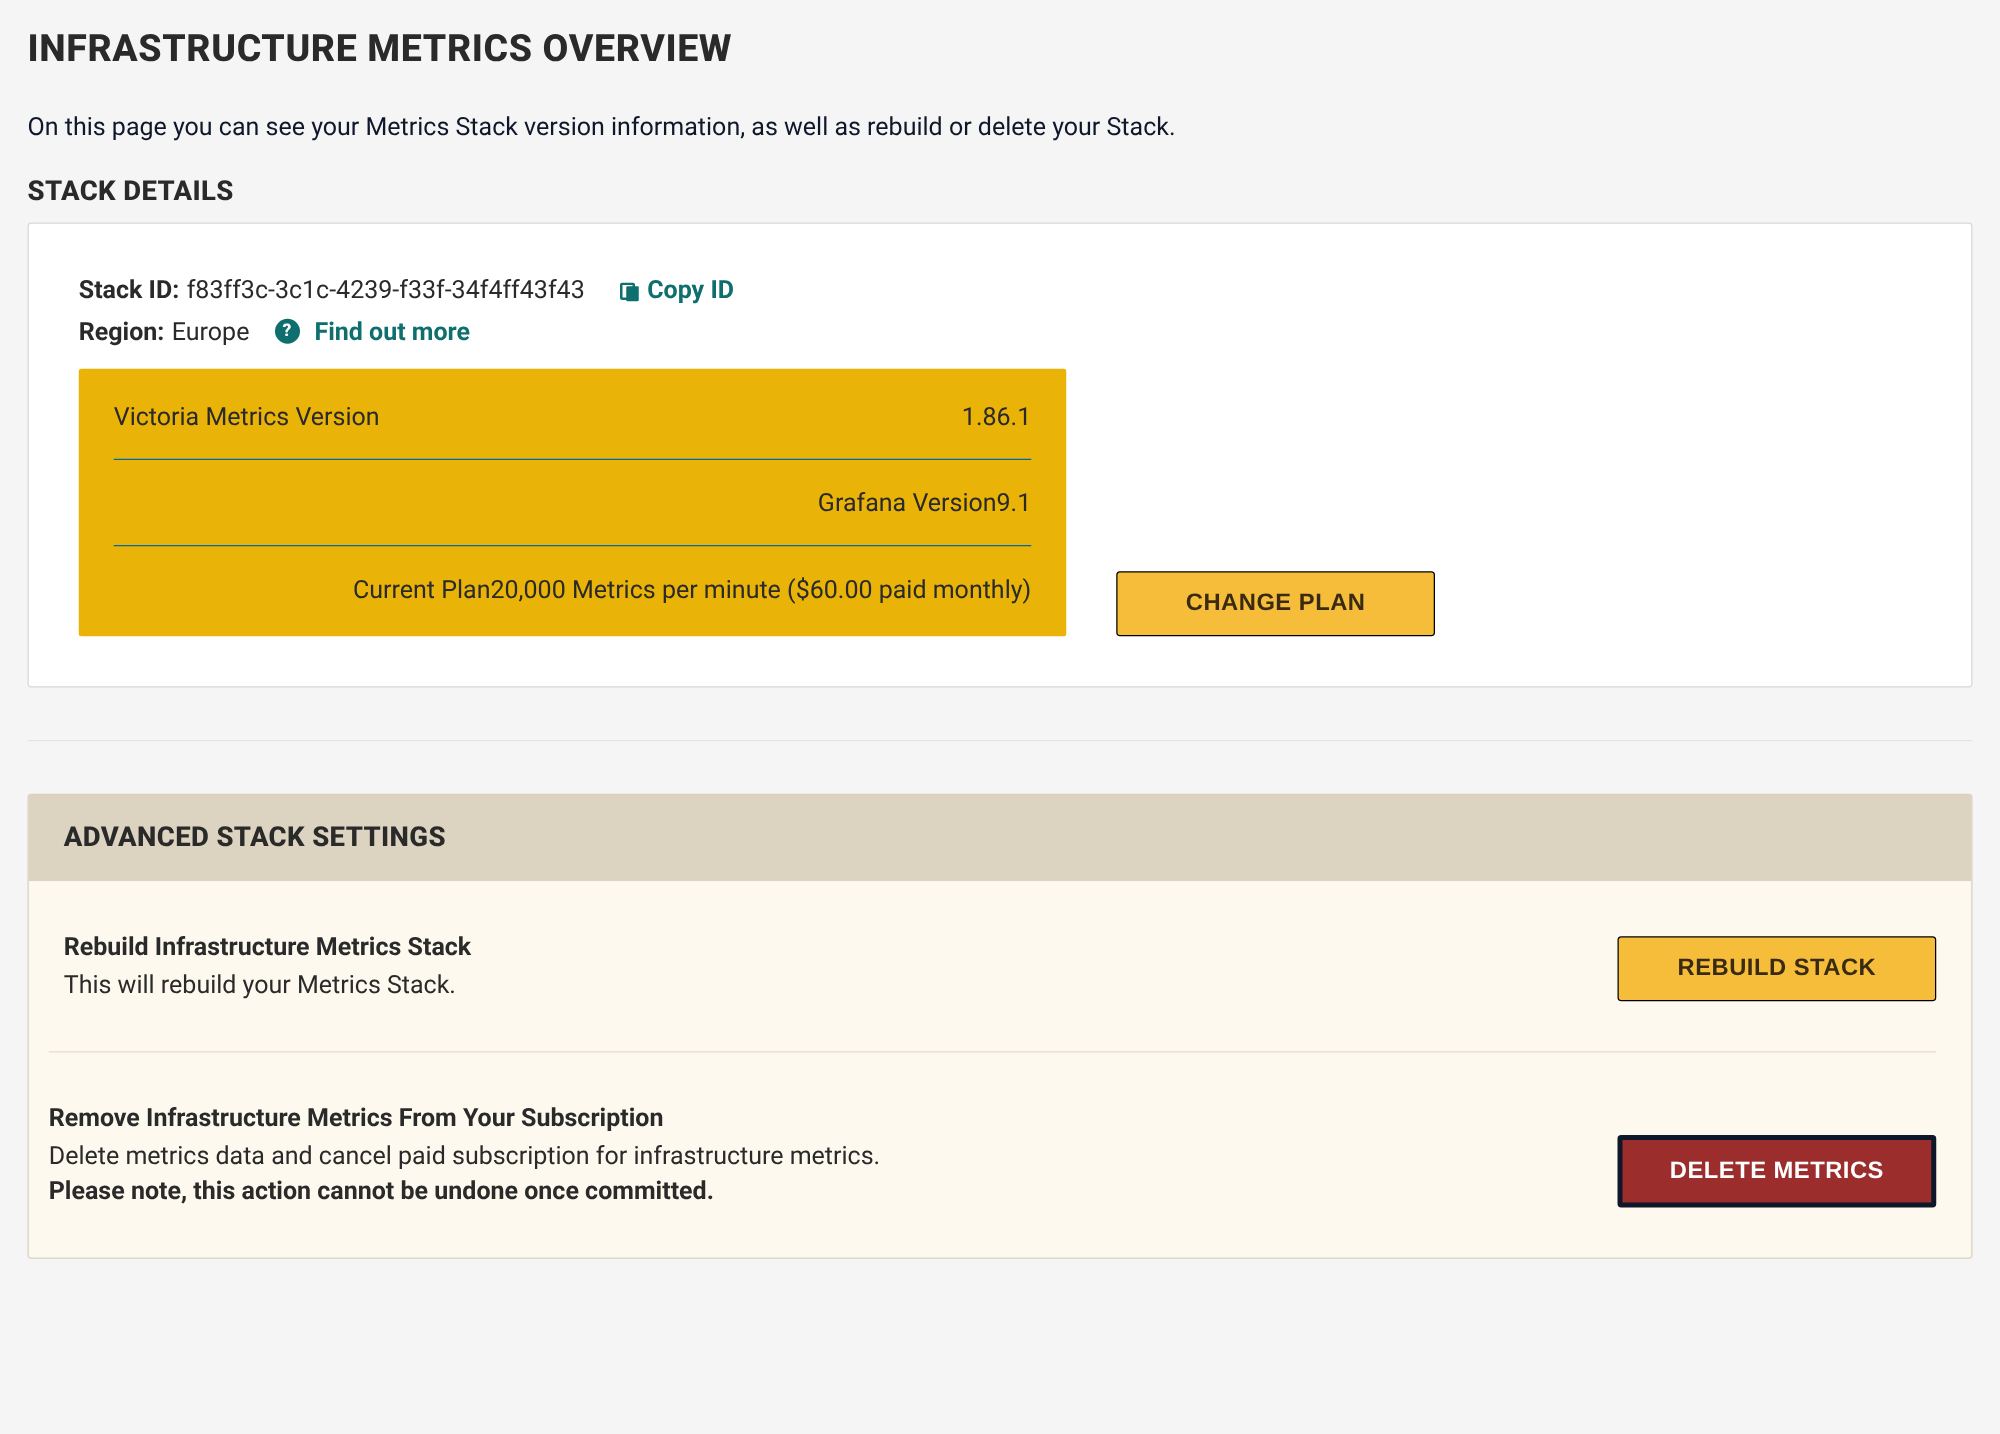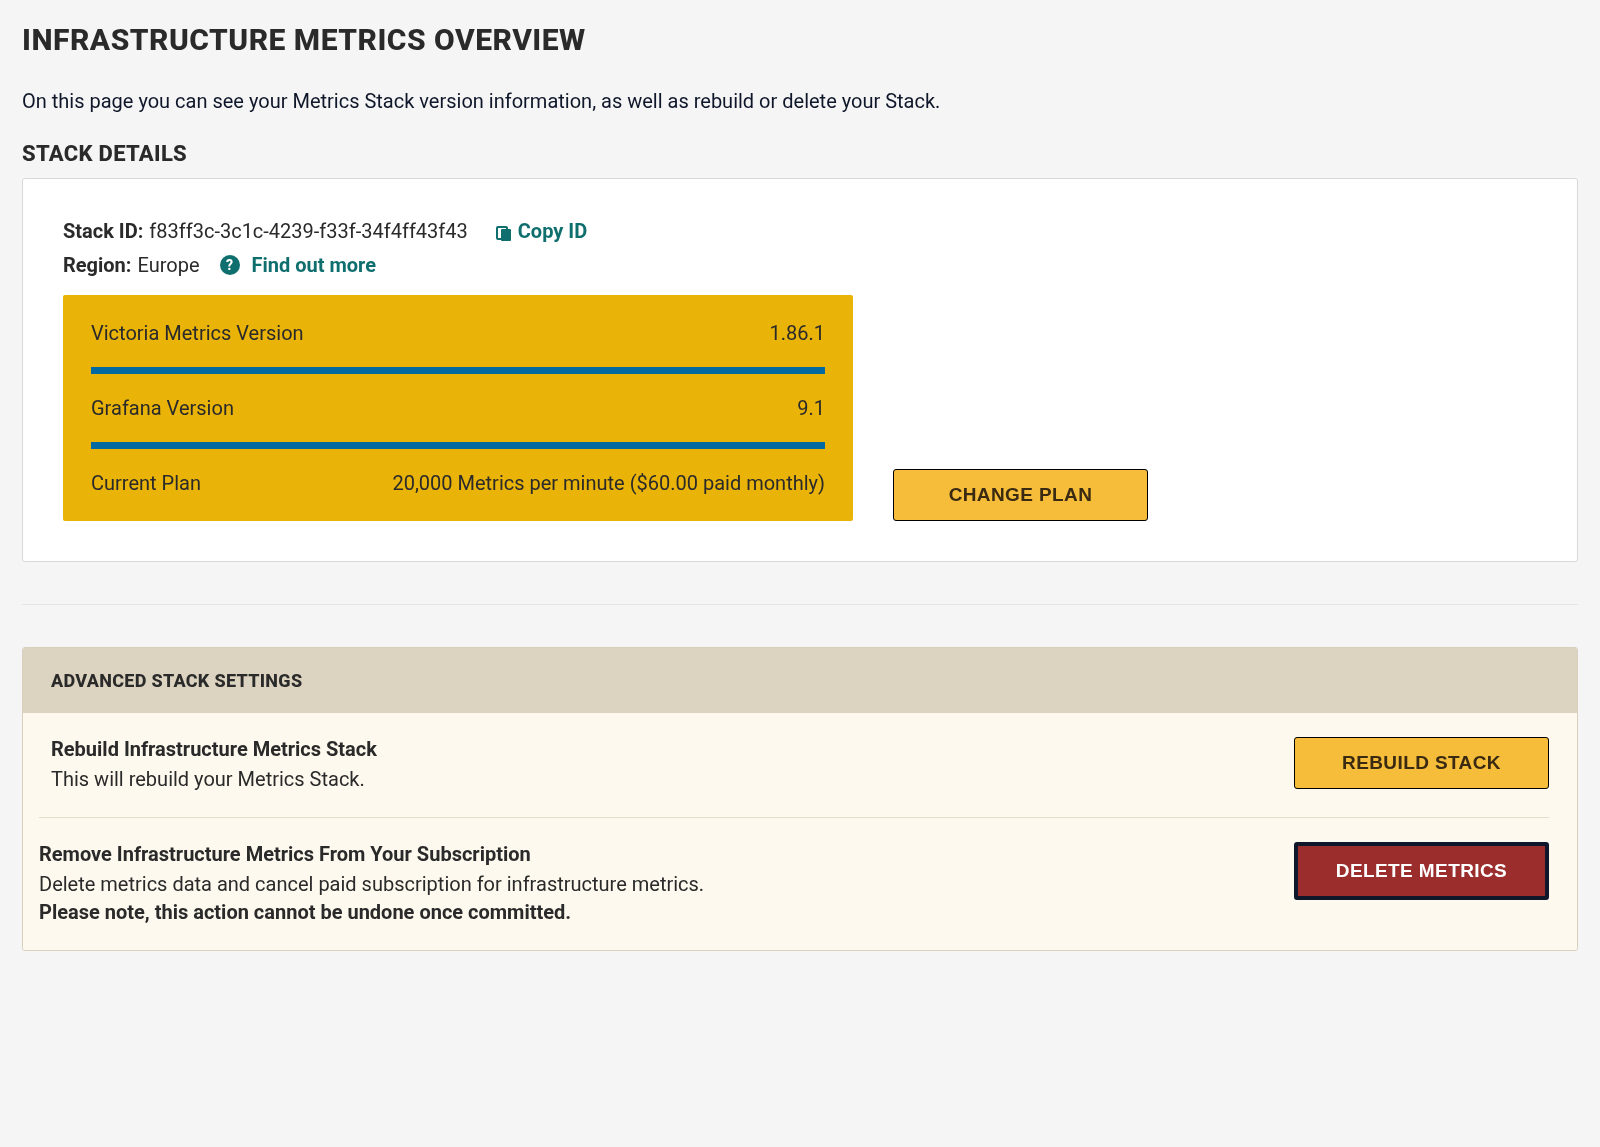--- a/index.html
+++ b/index.html
@@ -82,25 +82,26 @@
     padding: 4px 0;
   }
   .table-row {
     display: flex;
     justify-content: space-between;
     align-items: center;
     padding: 22px 28px;
     font-size: 20px;
   }
   .table-row + .table-row {
-    border-top: 7px solid #0369a1;
+    border-top: 1px solid #0369a1;
     margin-left: 28px;
     margin-right: 28px;
     padding-left: 0;
     padding-right: 0;
+    justify-content: flex-end;
   }
   .btn {
     display: inline-flex;
     align-items: center;
     justify-content: center;
     padding: 14px 36px;
     font-size: 19px;
     font-weight: 800;
     letter-spacing: 0.4px;
     border-radius: 3px;
@@ -125,33 +126,33 @@
     margin: 42px 0;
   }
   .adv-box {
     border: 1px solid #d8d0bd;
     border-radius: 3px;
     overflow: hidden;
   }
   .adv-header {
     background: #dcd4c0;
     padding: 22px 28px;
-    font-size: 18px;
+    font-size: 22px;
     font-weight: 800;
     letter-spacing: 0.3px;
     color: #2a2a2a;
   }
   .adv-body {
     background: #fdf9ee;
   }
   .adv-item {
     display: flex;
     justify-content: space-between;
-    align-items: flex-start;
-    padding: 24px 28px;
+    align-items: flex-end;
+    padding: 40px 28px;
     gap: 28px;
   }
   .adv-item + .adv-item {
     border-top: 1px solid #e3ddce;
     margin-left: 16px;
     margin-right: 28px;
     padding-left: 0;
     padding-right: 0;
   }
   .adv-item .title {

